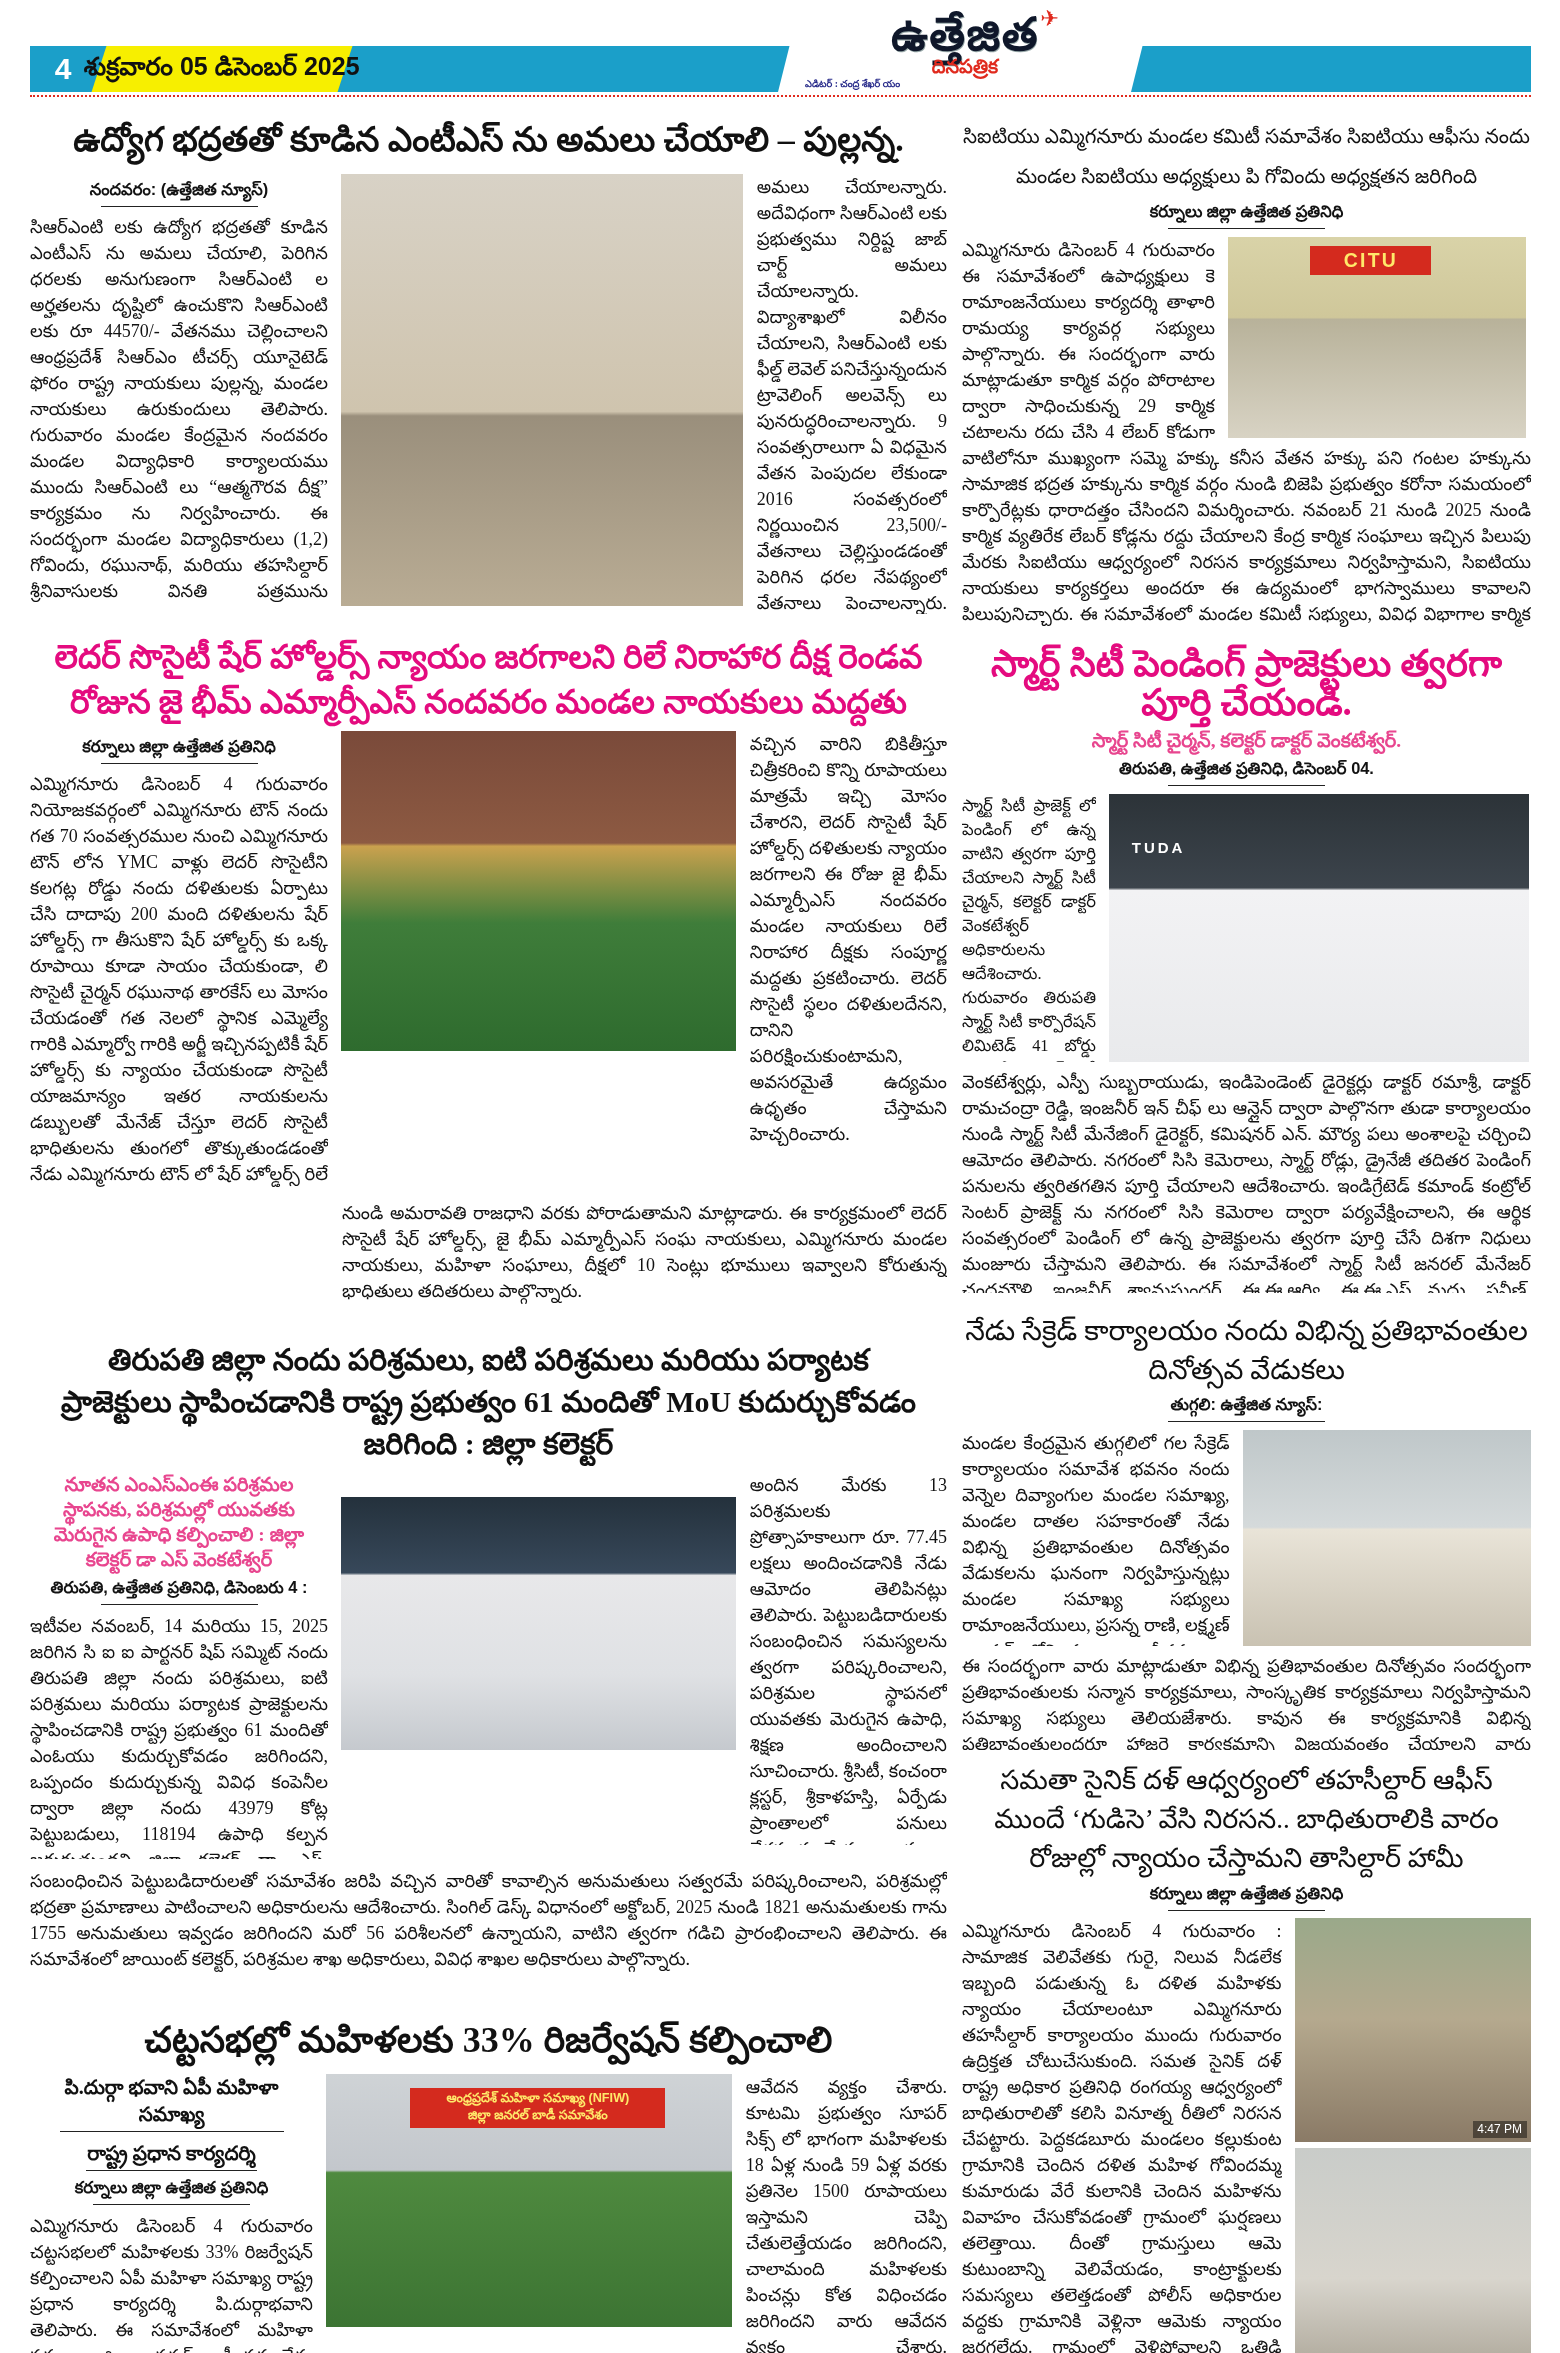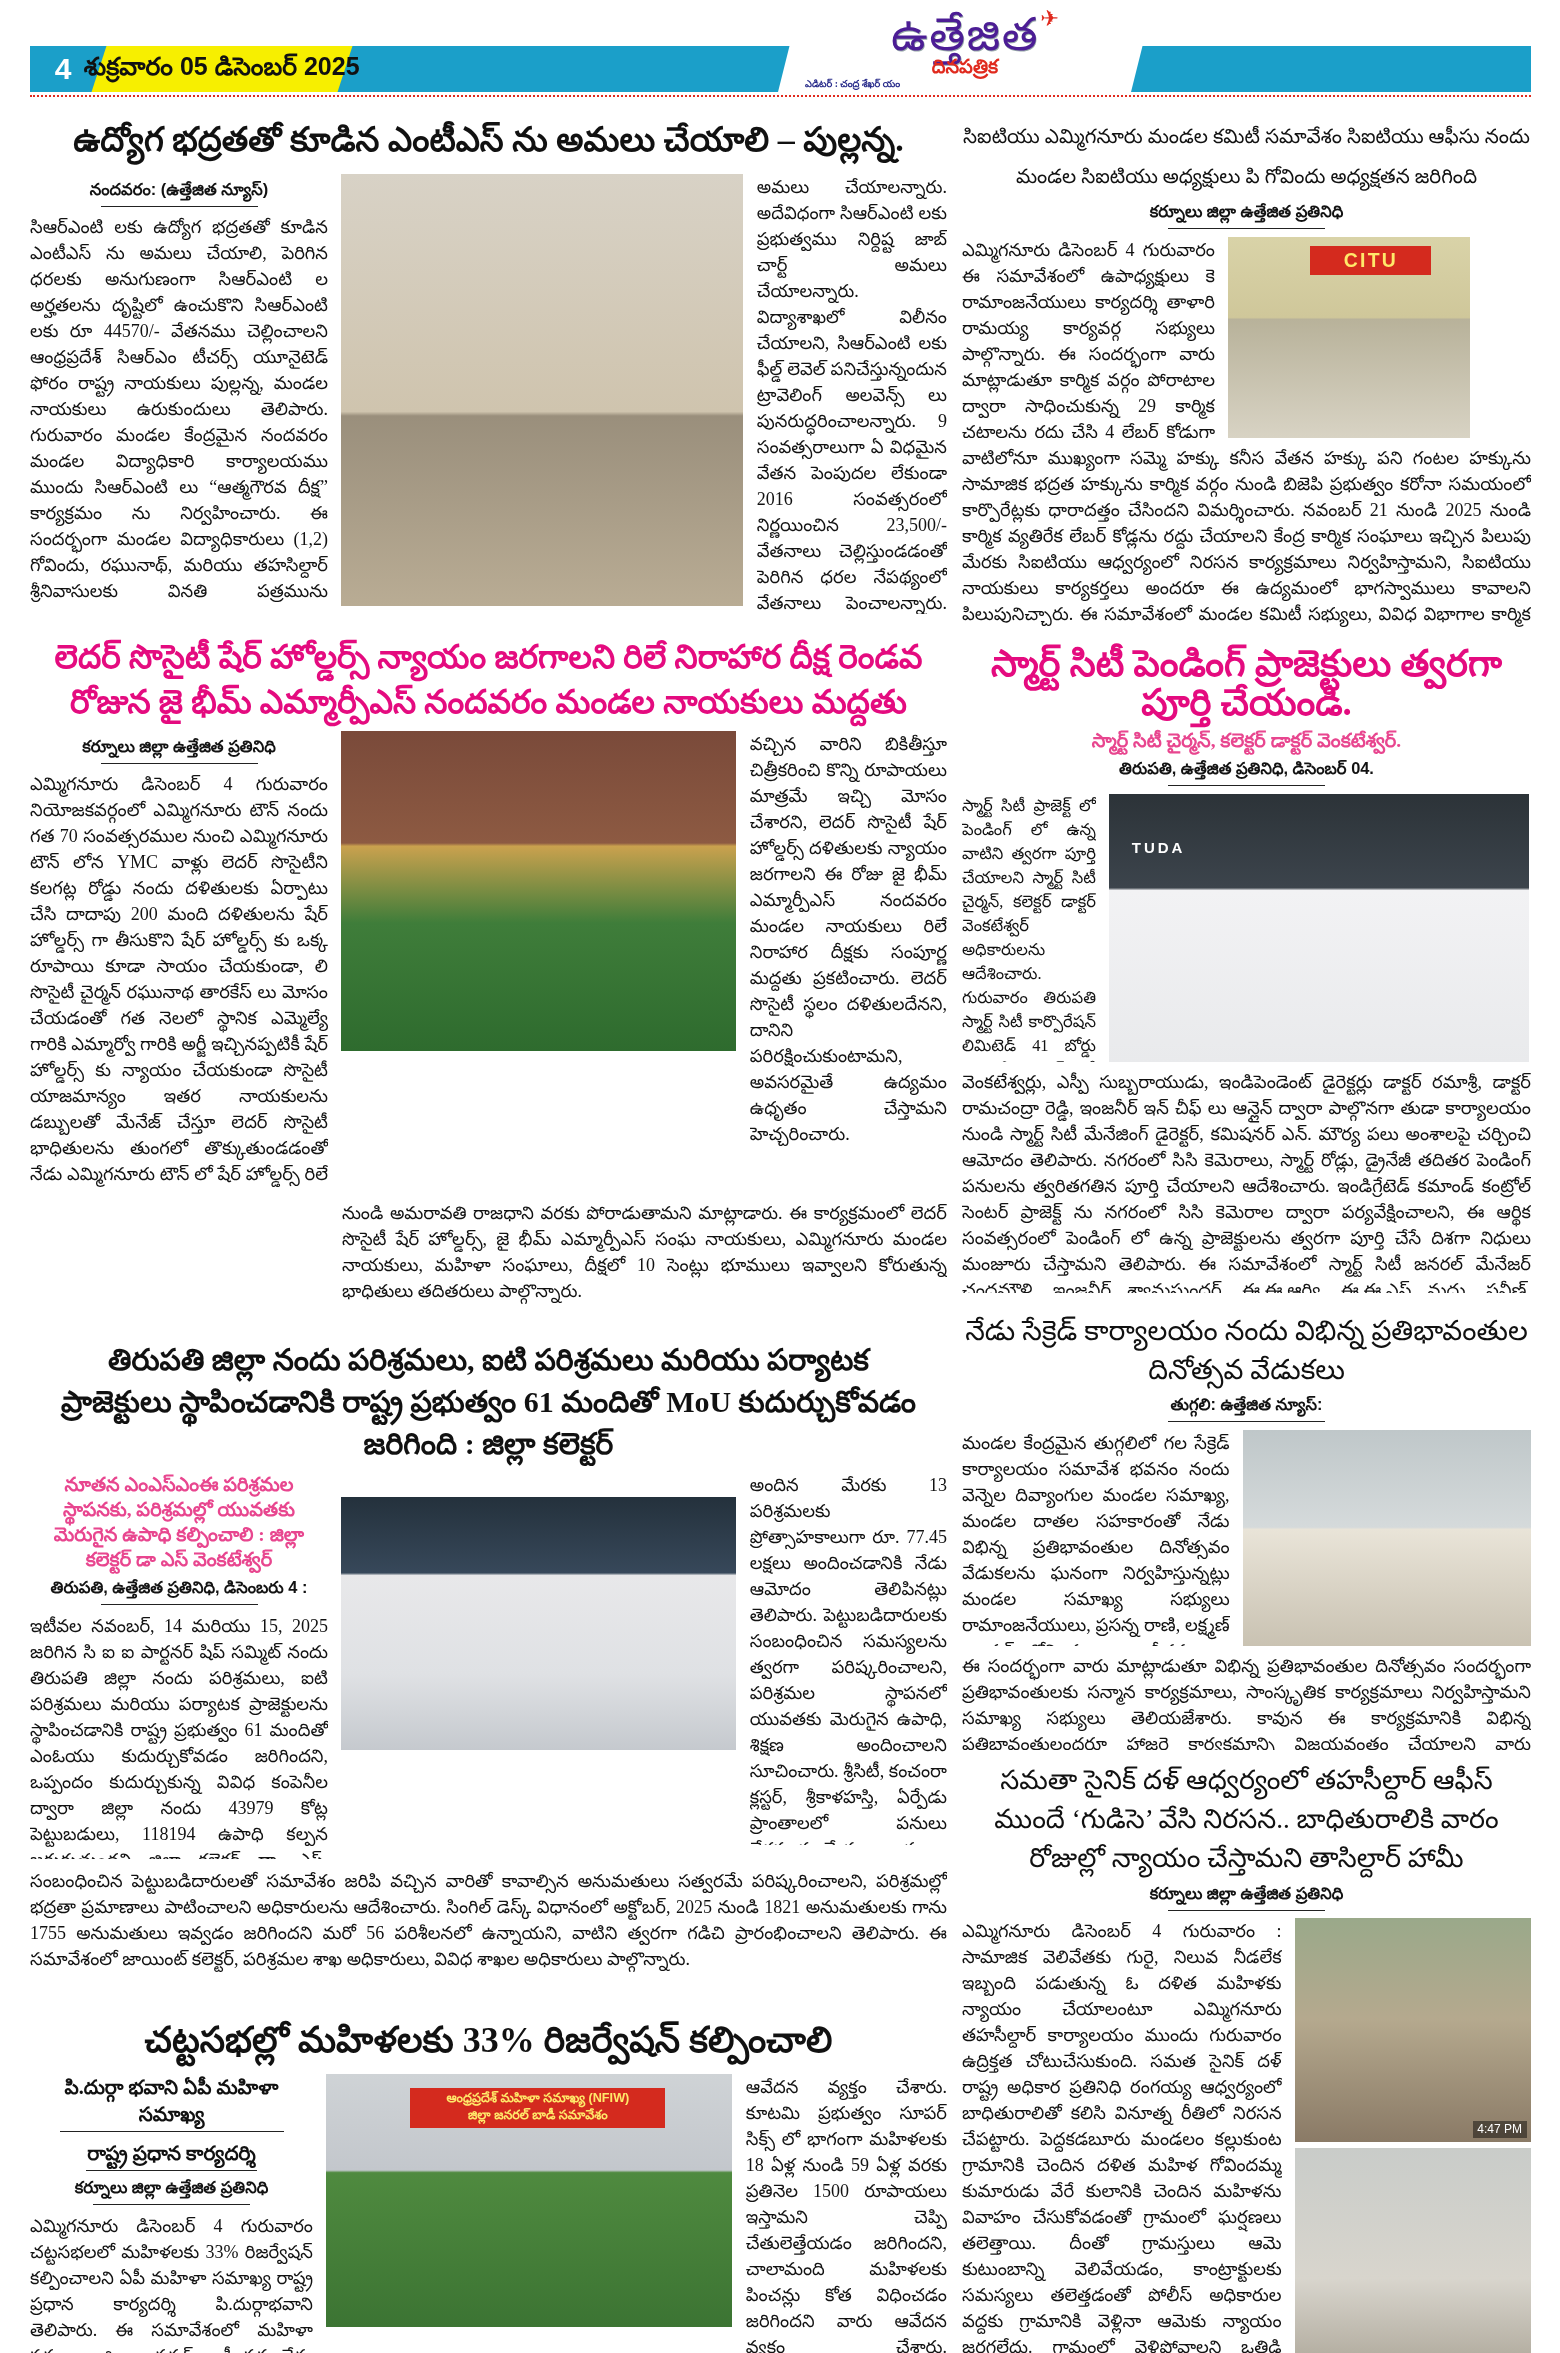--- a/index.html
+++ b/index.html
@@ -9,21 +9,21 @@
   .tophead{position:relative;height:110px;background:#ffffff;}
   .band{position:absolute;left:30px;right:30px;top:46px;height:46px;background:#1b9fc9;}
   .pageno{position:absolute;left:0;top:0;width:66px;height:46px;display:flex;align-items:center;justify-content:center;
           color:#fff;font-weight:bold;font-size:30px;font-family:"Liberation Sans",sans-serif;}
   .dateband{position:absolute;left:69px;top:0;width:246px;height:46px;background:#f7ef00;
             transform:skewX(-18deg);display:flex;align-items:center;justify-content:center;}
   .dateband span{transform:skewX(18deg);font-weight:bold;font-size:25px;color:#111;font-family:"Liberation Sans",sans-serif;white-space:nowrap;}
   .logowin{position:absolute;left:760px;top:-39px;width:350px;height:86px;background:#ffffff;
            transform:skewX(-14deg);box-shadow:0 0 0 1.5px #fff;}
   .logo{position:absolute;left:775px;top:-34px;width:320px;height:83px;text-align:center;}
-  .logo .title{font-size:46px;font-weight:normal;color:#4c1d95;line-height:45px;letter-spacing:1.5px;
+  .logo .title{font-size:46px;font-weight:bold;color:#0f172a;line-height:45px;letter-spacing:1.5px;
                font-family:"Liberation Serif",serif;text-shadow:0.7px 0.7px 0 #9aa;}
   .logo .bird{color:#e02a1e;font-size:22.4px;position:absolute;right:66px;top:-7.5px;}
   .logo .tag{color:#e02a1e;font-weight:bold;font-size:19.4px;line-height:19.4px;}
   .logo .ed{position:absolute;left:0;bottom:3px;color:#2b2e8c;font-size:9.7px;font-weight:bold;}
   .redrule{position:absolute;left:30px;right:30px;top:95px;border-top:2.2px dotted #e02a1e;}
   
   .content{position:relative;display:grid;grid-template-columns:917px 569px;column-gap:15px;padding:3px 30px 15px 30px;}
   .colL,.colR{min-width:0;}
   h1,h2{margin:0;font-family:"Liberation Serif",serif;}
   .hl-black{color:#111;font-weight:bold;text-align:center;}
@@ -173,21 +173,21 @@
     <div class="colR">
 
       <section>
         <h1 class="hl-black" style="font-size:20px;line-height:40px;font-weight:normal;margin:3px 0 4.5px 0;">సిఐటియు ఎమ్మిగనూరు మండల కమిటీ సమావేశం సిఐటియు ఆఫీసు నందు మండల సిఐటియు అధ్యక్షులు పి గోవిందు అధ్యక్షతన జరిగింది</h1>
         <span class="byline">కర్నూలు జిల్లా ఉత్తేజిత ప్రతినిధి</span>
         <div class="byrule"></div>
         <div class="row">
           <div style="width:253px;">
             <div class="bodytxt clip" style="height:201px;">ఎమ్మిగనూరు డిసెంబర్ 4 గురువారం ఈ సమావేశంలో ఉపాధ్యక్షులు కె రామాంజనేయులు కార్యదర్శి తాళారి రామయ్య కార్యవర్గ సభ్యులు పాల్గొన్నారు. ఈ సందర్భంగా వారు మాట్లాడుతూ కార్మిక వర్గం పోరాటాల ద్వారా సాధించుకున్న 29 కార్మిక చట్టాలను రద్దు చేసి 4 లేబర్ కోడ్లుగా మార్చిన కేంద్ర బిజెపి ప్రభుత్వ విధానాలను తీవ్రంగా ఖండించారు.</div>
           </div>
-          <div class="ph ph-room" style="width:242px;height:201px;">
+          <div class="ph ph-room" style="width:298px;height:201px;">
             <div class="inner"></div>
             <div class="banner-red" style="left:82px;top:9px;width:112px;font-size:19.4px;letter-spacing:2.2px;">CITU</div>
           </div>
         </div>
         <div class="bodytxt clip" style="margin-top:7.5px;height:183px;">వాటిలోనూ ముఖ్యంగా సమ్మె హక్కు కనీస వేతన హక్కు పని గంటల హక్కును సామాజిక భద్రత హక్కును కార్మిక వర్గం నుండి బిజెపి ప్రభుత్వం కరోనా సమయంలో కార్పొరేట్లకు ధారాదత్తం చేసిందని విమర్శించారు. నవంబర్ 21 నుండి 2025 నుండి కార్మిక వ్యతిరేక లేబర్ కోడ్లను రద్దు చేయాలని కేంద్ర కార్మిక సంఘాలు ఇచ్చిన పిలుపు మేరకు సిఐటియు ఆధ్వర్యంలో నిరసన కార్యక్రమాలు నిర్వహిస్తామని, సిఐటియు నాయకులు కార్యకర్తలు అందరూ ఈ ఉద్యమంలో భాగస్వాములు కావాలని పిలుపునిచ్చారు. ఈ సమావేశంలో మండల కమిటీ సభ్యులు, వివిధ విభాగాల కార్మిక నాయకులు, అంగన్వాడి, భవన నిర్మాణ కార్మికులు తదితరులు పాల్గొన్నారు.</div>
       </section>
 
       <div class="sep"></div>
 
       <section>

